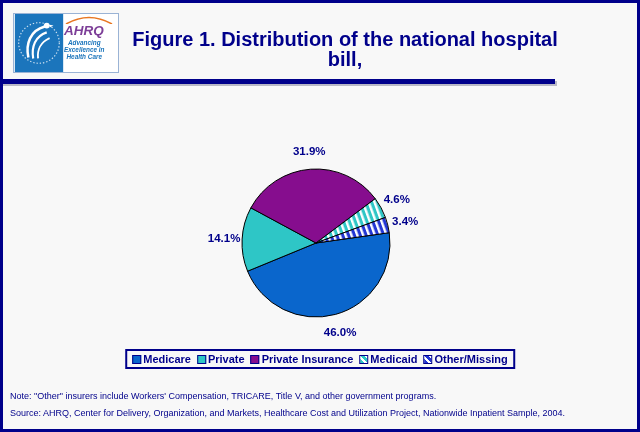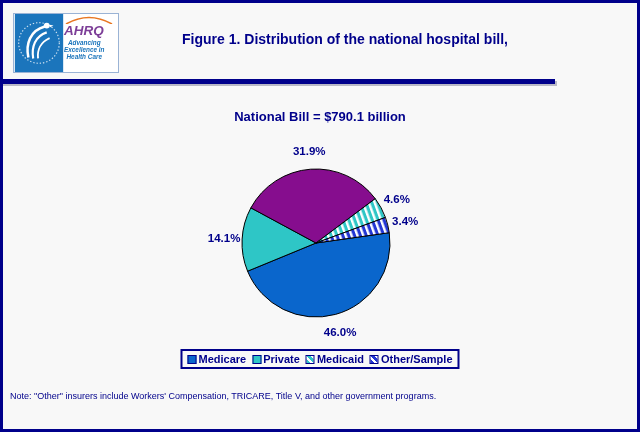--- a/index.html
+++ b/index.html
@@ -13,21 +13,21 @@
   .frame{position:absolute;inset:0;border:3px solid #00008B;pointer-events:none;z-index:50;}
   
   .logo{position:absolute;left:13px;top:13px;width:106px;height:60px;display:flex;
         border:1px solid #9AB3D5;background:#fff;box-sizing:border-box;}
   .logo .seal{flex:0 0 50px;height:100%;display:block;}
   .ahrq-block{flex:1;display:flex;flex-direction:column;align-items:flex-start;justify-content:flex-start;padding-top:2px;}
   .ahrq-acronym{font-size:13.5px;font-weight:bold;font-style:italic;color:#7D3F98;line-height:13px;letter-spacing:0px;}
   .ahrq-tagline{margin-top:2px;text-align:center;font-size:6.4px;line-height:7.2px;font-weight:bold;font-style:italic;color:#1B75BC;}
   
   .title{position:absolute;left:130px;top:29px;width:430px;text-align:center;
-         color:#00008B;font-weight:bold;font-size:14px;line-height:20px;}
+         color:#00008B;font-weight:bold;font-size:20px;line-height:20px;}
   .divider{position:absolute;left:0;top:79px;width:555px;height:5px;background:#00008B;
            box-shadow:2px 2px 0 #b9b9c6;}
   
   .subtitle{position:absolute;left:0;top:109px;width:640px;text-align:center;
             color:#00008B;font-weight:bold;font-size:13px;}
   
   .pie-svg{position:absolute;left:186px;top:138px;width:260px;height:212px;}
   
   .legend{position:absolute;left:50%;top:349px;transform:translateX(-50%);
           height:20px;display:inline-flex;align-items:center;gap:6px;
@@ -66,21 +66,20 @@
       </div>
     </div>
   </div>
 
   <div class="title">
     <div>Figure 1. Distribution of the national hospital bill,</div>
   </div>
 
   <div class="divider"></div>
 
-  <div class="subtitle">National Bill = $790.1 billion</div>
 
   <svg id="pie-svg" class="pie-svg" viewBox="0 0 260 212">
       <defs>
         <pattern id="pat3" width="5.5" height="5.5" patternUnits="userSpaceOnUse" patternTransform="rotate(-20)">
           <rect width="5.5" height="5.5" fill="#2EC6C6"></rect>
           <rect width="2.4" height="5.5" fill="#ffffff"></rect>
         </pattern>
         <pattern id="pat4" width="5.5" height="5.5" patternUnits="userSpaceOnUse" patternTransform="rotate(-20)">
           <rect width="5.5" height="5.5" fill="#2336D4"></rect>
           <rect width="2.4" height="5.5" fill="#ffffff"></rect>
@@ -101,27 +100,32 @@
   <div id="legend" class="legend">
       <div class="legend-item">
         <span class="legend-swatch" style="background: rgb(10, 102, 204);"></span>
         <span class="legend-label">Medicare</span>
       </div>
       <div class="legend-item">
         <span class="legend-swatch" style="background: rgb(46, 198, 198);"></span>
         <span class="legend-label">Private</span>
       </div>
       <div class="legend-item">
+        <span class="legend-swatch" style="background: rgb(134, 13, 142);"></span>
+        <span class="legend-label">Private Insurance</span>
+      </div>
+      <div class="legend-item">
         <span class="legend-swatch" style="background: repeating-linear-gradient(45deg, rgb(46, 198, 198) 0px, rgb(46, 198, 198) 3px, rgb(255, 255, 255) 3px, rgb(255, 255, 255) 5px);"></span>
         <span class="legend-label">Medicaid</span>
       </div>
       <div class="legend-item">
         <span class="legend-swatch" style="background: repeating-linear-gradient(45deg, rgb(35, 54, 212) 0px, rgb(35, 54, 212) 3px, rgb(255, 255, 255) 3px, rgb(255, 255, 255) 5px);"></span>
-        <span class="legend-label">Other/Sample</span>
+        <span class="legend-label">Other/Missing</span>
       </div>
     </div>
 
   <div class="notes">
     <div>Note: "Other" insurers include Workers' Compensation, TRICARE, Title V, and other government programs.</div>
+    <div>Source: AHRQ, Center for Delivery, Organization, and Markets, Healthcare Cost and Utilization Project, Nationwide Inpatient Sample, 2004.</div>
   </div>
 
   <div class="frame"></div>
 </div>
 
 </body></html>

